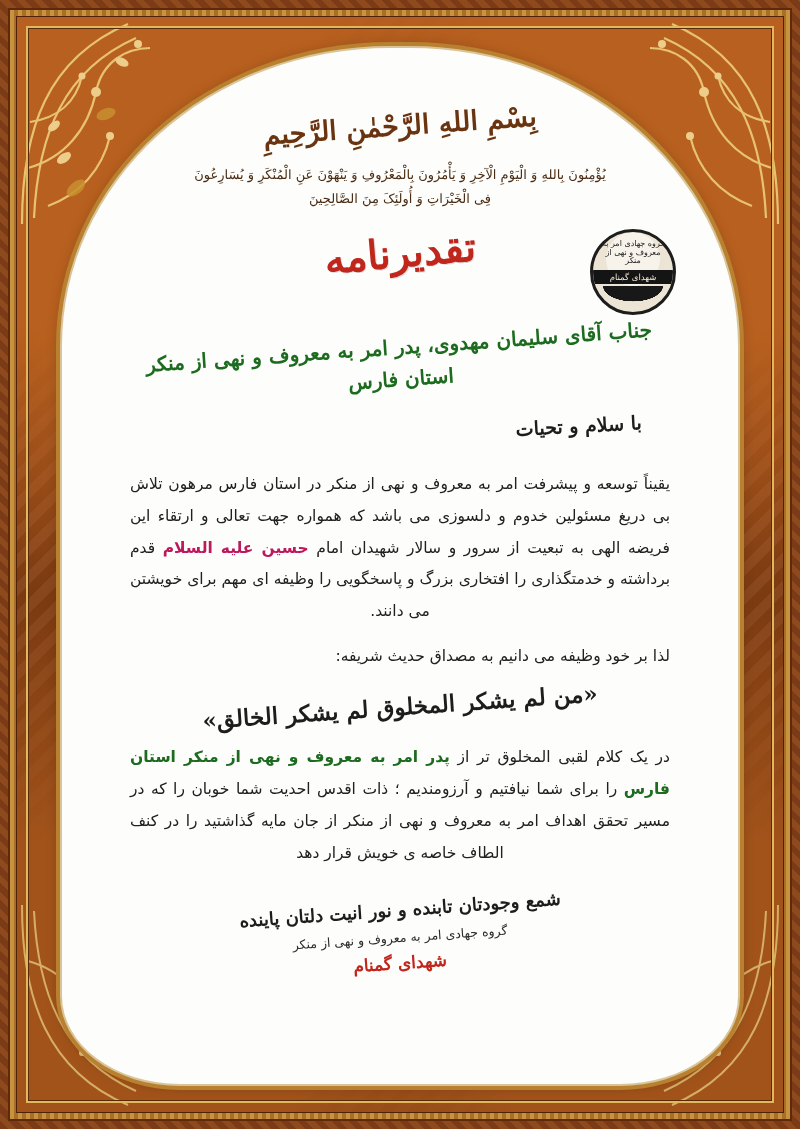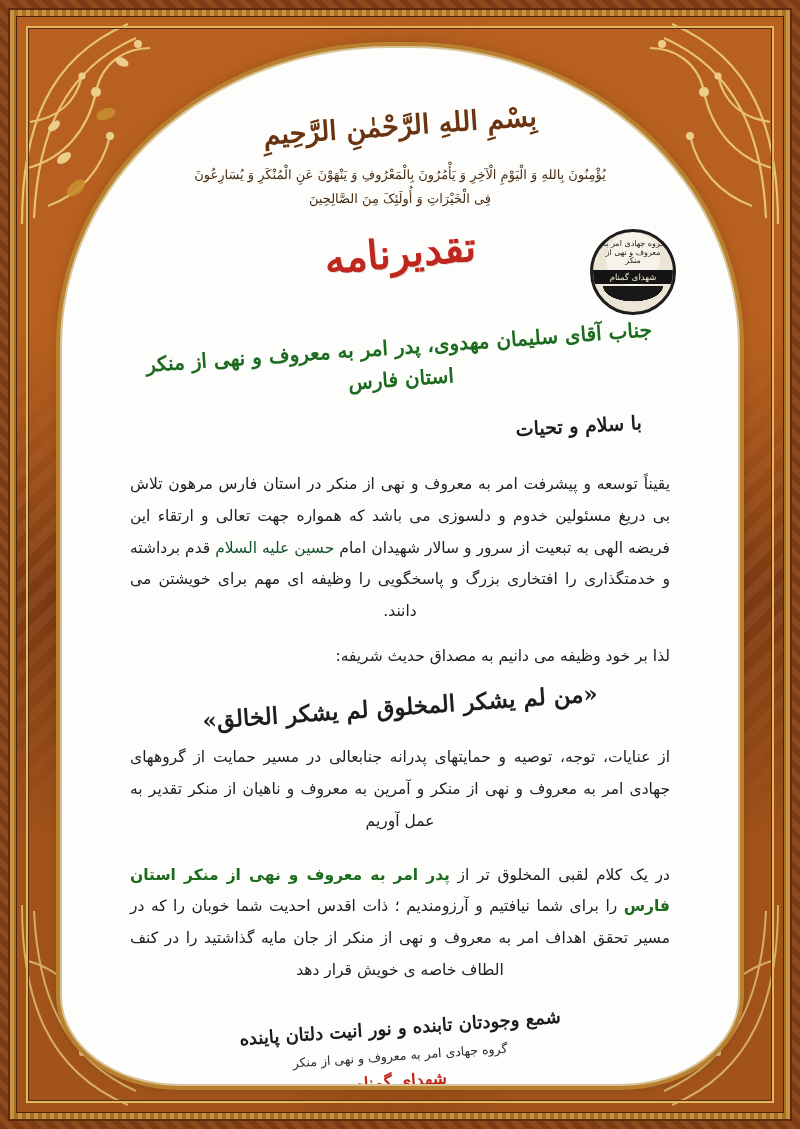--- a/index.html
+++ b/index.html
@@ -166,21 +166,21 @@
   }
   .body-p {
     margin: 22px auto 0;
     max-width: 540px;
     font-size: 15.5px;
     line-height: 2.05;
     text-align: justify;
     text-align-last: center;
     color: #202020;
   }
-  .body-p .hl-red { color: #14532d; font-weight: normal; }
+  .body-p .hl-red { color: #be185d; font-weight: bold; }
   .body-p .hl-green { color: #1c6b1f; font-weight: bold; }
   .lead-line {
     margin: 14px auto 8px;
     max-width: 540px;
     font-size: 15.5px;
     line-height: 1.9;
     text-align: right;
     color: #202020;
   }
   .hadith {
@@ -314,21 +314,20 @@
       <div class="addressee">جناب آقای سلیمان مهدوی، پدر امر به معروف و نهی از منکر استان فارس</div>
 
       <div class="greeting">با سلام و تحیات</div>
 
       <p class="body-p"><span>یقیناً توسعه و پیشرفت امر به معروف و نهی از منکر در استان فارس مرهون تلاش بی دریغ مسئولین خدوم و دلسوزی می باشد که همواره جهت تعالی و ارتقاء این فریضه الهی به تبعیت از سرور و سالار شهیدان امام </span><span class="hl-red">حسین علیه السلام</span><span> قدم برداشته و خدمتگذاری را افتخاری بزرگ و پاسخگویی را وظیفه ای مهم برای خویشتن می دانند.</span></p>
 
       <div class="lead-line">لذا بر خود وظیفه می دانیم به مصداق حدیث شریفه:</div>
 
       <div class="hadith">«من لم یشکر المخلوق لم یشکر الخالق»</div>
 
-      <p class="body-p">از عنایات، توجه، توصیه و حمایتهای پدرانه جنابعالی در مسیر حمایت از گروههای جهادی امر به معروف و نهی از منکر و آمرین به معروف و ناهیان از منکر تقدیر به عمل آوریم</p>
 
       <p class="body-p"><span>در یک کلام لقبی المخلوق تر از </span><span class="hl-green">پدر امر به معروف و نهی از منکر استان فارس</span><span> را برای شما نیافتیم و آرزومندیم ؛ ذات اقدس احدیت شما خوبان را که در مسیر تحقق اهداف امر به معروف و نهی از منکر از جان مایه گذاشتید را در کنف الطاف خاصه ی خویش قرار دهد</span></p>
 
       <div class="closing">شمع وجودتان تابنده و نور انیت دلتان پاینده</div>
       <div class="signer">گروه جهادی امر به معروف و نهی از منکر</div>
       <div class="signer-2">شهدای گمنام</div>
 
     </div>
   </div>
 </div>

